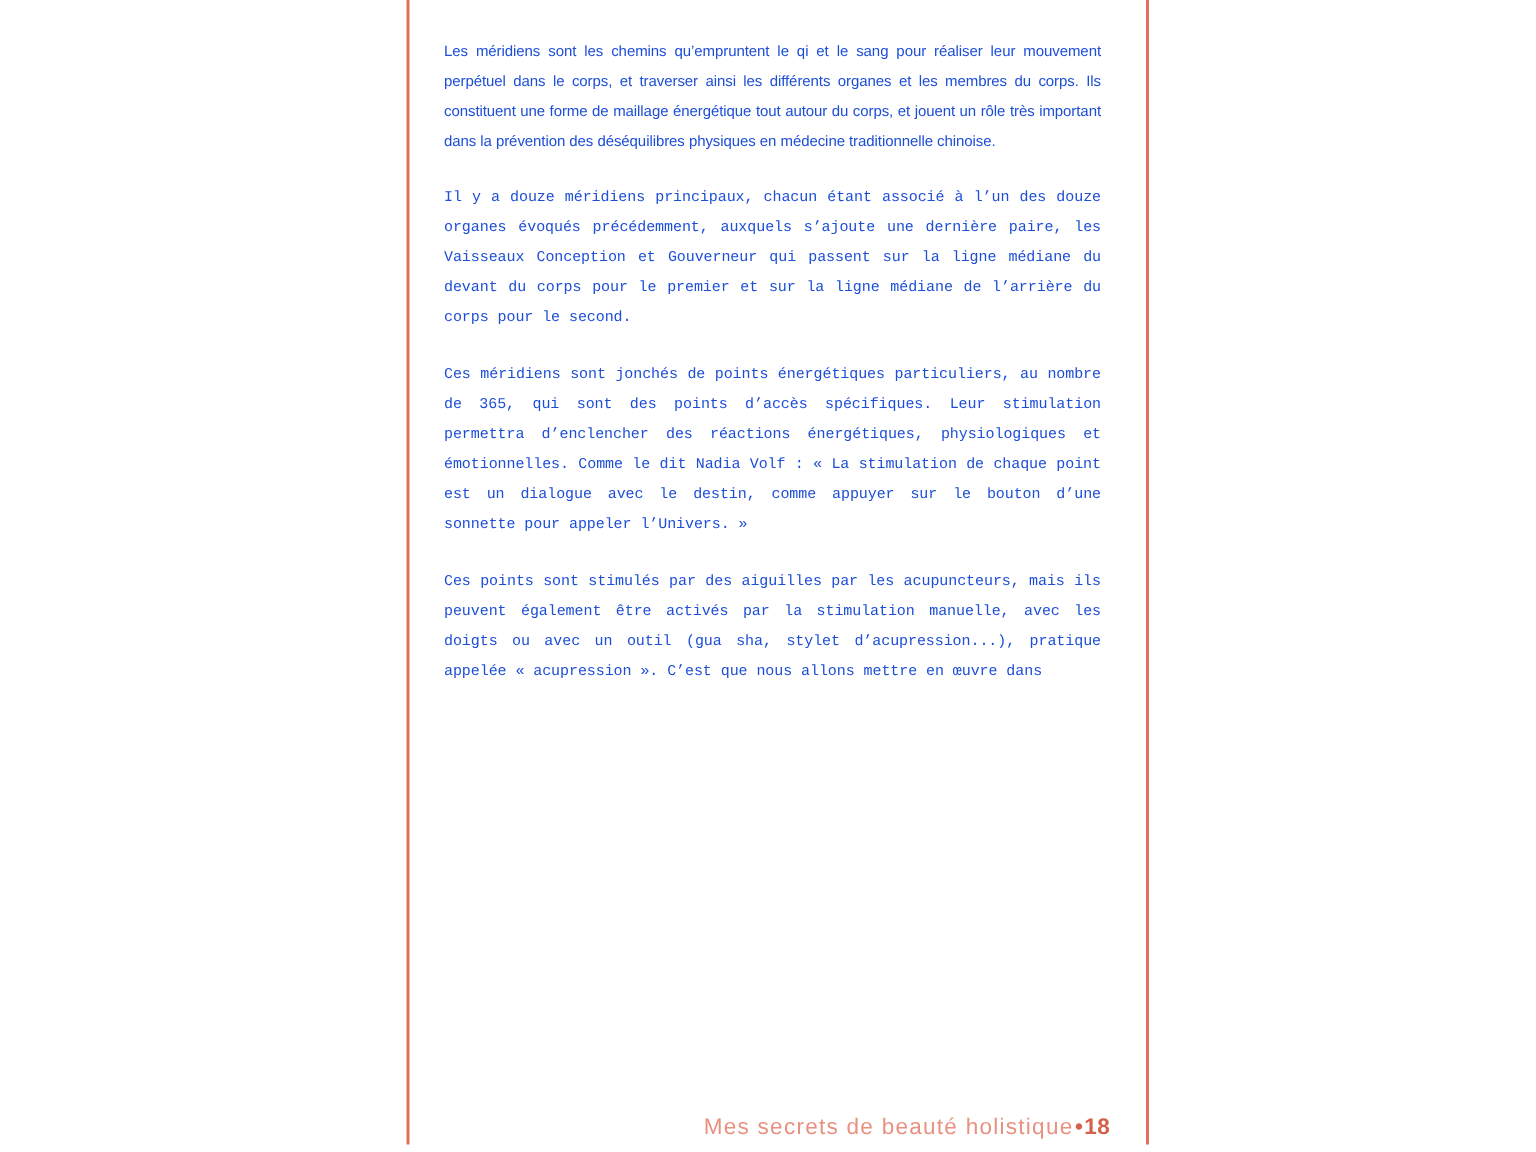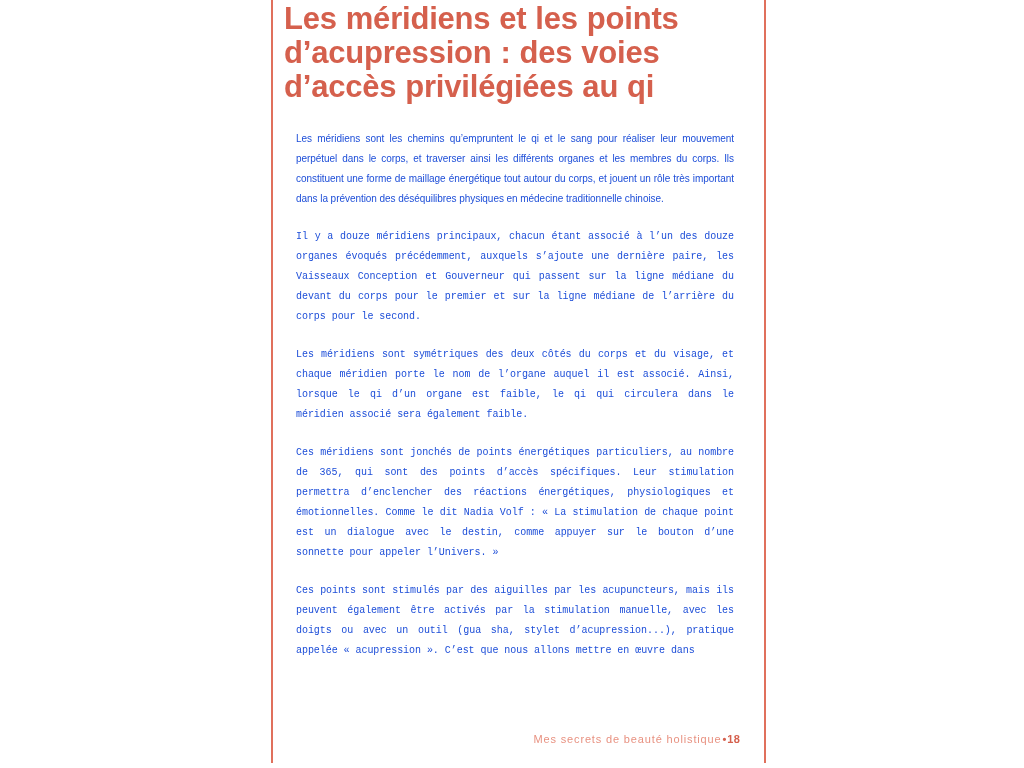--- a/index.html
+++ b/index.html
@@ -65,22 +65,22 @@
     margin-top: 25px;
   }
   .body-text + .body-text {
     margin-top: 18px;
     font-family: Liberation Mono, monospace;
   }
 
   .footer {
     position: absolute;
     right: 24px;
-    bottom: 18px;
-    font-size: 11px;
+    bottom: 3px;
+    font-size: 15px;
     letter-spacing: 0.85px;
     white-space: nowrap;
     color: #E89180;
   }
   .footer .sep {
     color: #D5604D;
     font-weight: bold;
     letter-spacing: 0;
     padding: 0 1px;
   }
@@ -91,27 +91,25 @@
   }
 </style>
 </head>
 <body>
 
 <div id="page">
 
   <div class="column">
     <div class="content">
 
-      <h1 class="chapter-heading">Les méridiens et les points d’acupression : des voies d’accès privilégiées au qi</h1>
 
       <p class="body-text first">Les méridiens sont les chemins qu’empruntent le qi et le sang pour réaliser leur mouvement perpétuel dans le corps, et traverser ainsi les différents organes et les membres du corps. Ils constituent une forme de maillage énergétique tout autour du corps, et jouent un rôle très important dans la prévention des déséquilibres physiques en médecine traditionnelle chinoise.</p>
 
       <p class="body-text">Il y a douze méridiens principaux, chacun étant associé à l’un des douze organes évoqués précédemment, auxquels s’ajoute une dernière paire, les Vaisseaux Conception et Gouverneur qui passent sur la ligne médiane du devant du corps pour le premier et sur la ligne médiane de l’arrière du corps pour le second.</p>
 
-      <p class="body-text">Les méridiens sont symétriques des deux côtés du corps et du visage, et chaque méridien porte le nom de l’organe auquel il est associé. Ainsi, lorsque le qi d’un organe est faible, le qi qui circulera dans le méridien associé sera également faible.</p>
 
       <p class="body-text">Ces méridiens sont jonchés de points énergétiques particuliers, au nombre de 365, qui sont des points d’accès spécifiques. Leur stimulation permettra d’enclencher des réactions énergétiques, physiologiques et émotionnelles. Comme le dit Nadia Volf : « La stimulation de chaque point est un dialogue avec le destin, comme appuyer sur le bouton d’une sonnette pour appeler l’Univers. »</p>
 
       <p class="body-text">Ces points sont stimulés par des aiguilles par les acupuncteurs, mais ils peuvent également être activés par la stimulation manuelle, avec les doigts ou avec un outil (gua sha, stylet d’acupression...), pratique appelée « acupression ». C’est que nous allons mettre en œuvre dans</p>
 
     </div>
 
     <div class="footer">
       <span>Mes secrets de beauté holistique</span><span class="sep">•</span><span class="page-num">18</span>
     </div>

